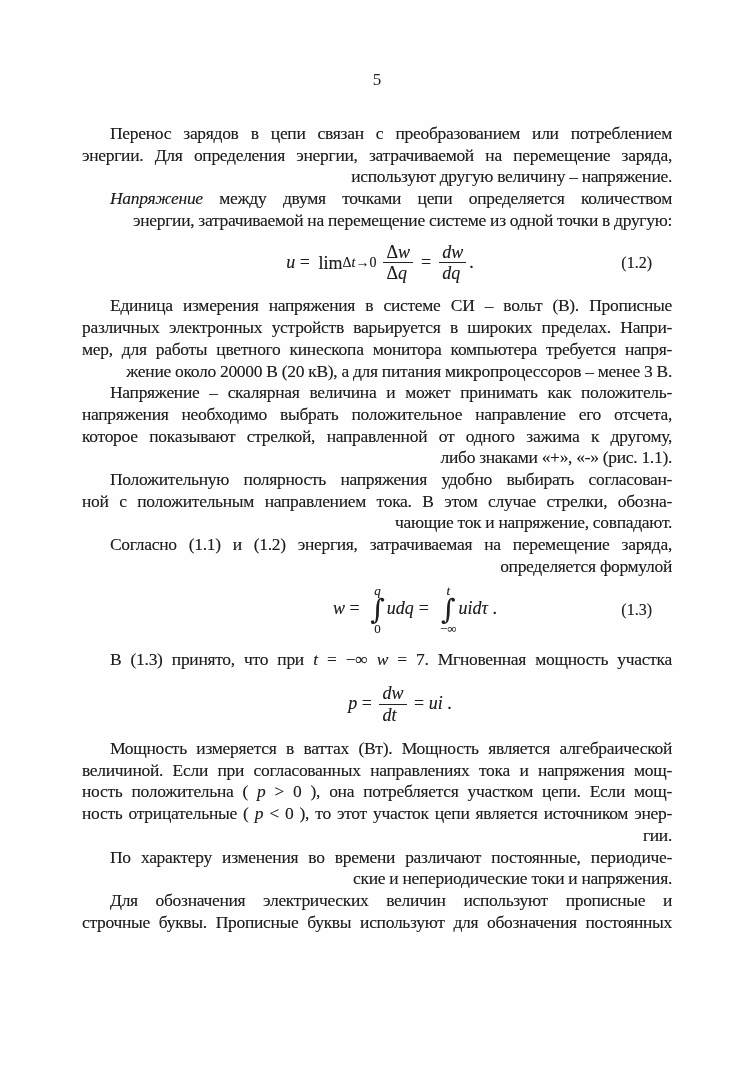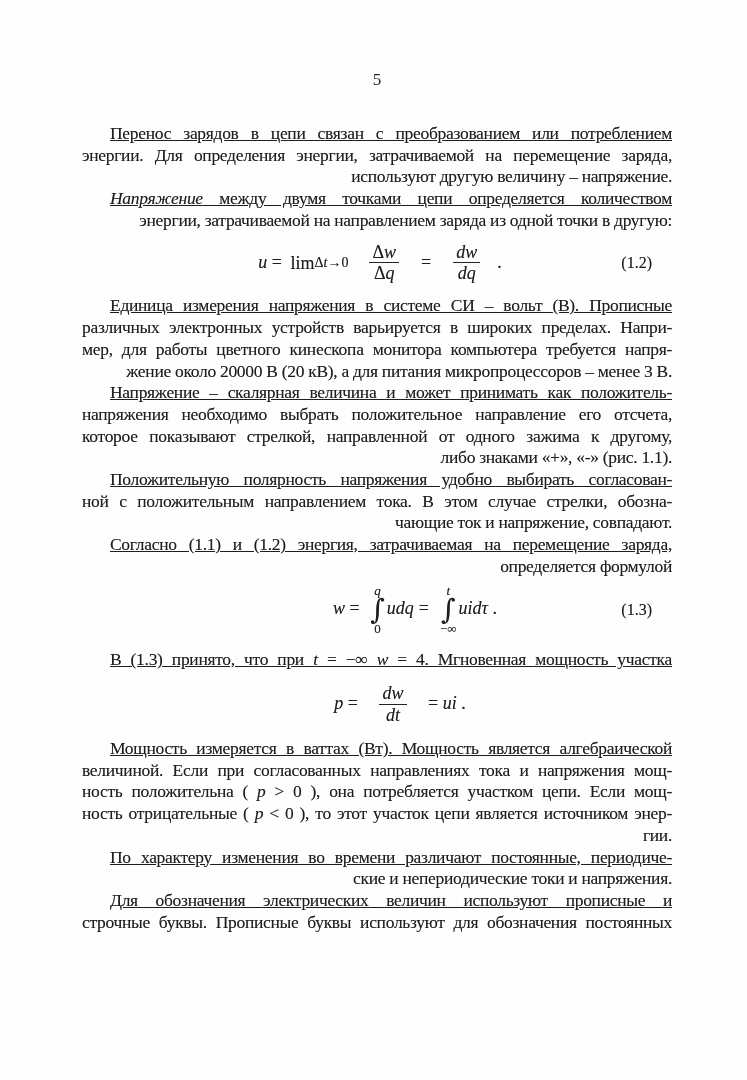--- a/index.html
+++ b/index.html
@@ -19,39 +19,39 @@
     text-align:center;font-size:17px;
   }
   .para{margin:0;}
   .ln{
     font-size:17.5px;line-height:21.7px;height:21.7px;
     letter-spacing:-0.3px;white-space:nowrap;
     text-align:right;overflow:visible;
     text-shadow:0 0 0.6px rgba(30,30,30,.45);
   }
   .ln.jl{text-align:justify;text-align-last:justify;}
-  .ln.ind{text-indent:28px;text-decoration:underline;}
+  .ln.ind{text-indent:28px;}
   .it{font-style:italic;}
 
   
   .formula{
     position:relative;display:flex;align-items:center;justify-content:center;
     text-shadow:0 0 0.6px rgba(30,30,30,.45);
   }
   .f12{height:64px;}
   .f13{height:72px;}
   .fp{height:67px;}
   .fbody{font-size:18px;letter-spacing:0;}
   .f12 .fbody{transform:translateX(3px);}
   .f13 .fbody{transform:translate(38px,-4px);}
   .fp  .fbody{transform:translateX(23px);}
   .fmid{margin:0 5px;}
   .frac{
-    display:inline-flex;flex-direction:column;align-items:center;
-    vertical-align:middle;margin:0 17px;
+    display:inline-flex;flex-direction:column;
+    vertical-align:middle;margin:0 3px;
   }
   .frac .fn{line-height:1.05;padding:0 3px 1px 3px;border-bottom:1.4px solid #232323;}
   .frac .fd{line-height:1.1;padding:1px 3px 0 3px;}
   .lim{
     display:inline-flex;flex-direction:row;align-items:center;
     vertical-align:middle;margin:0 4px;
   }
   .lim .l1{line-height:1;}
   .lim .l2{font-size:14px;line-height:1.15;}
   .int{
@@ -78,21 +78,21 @@
     <div class="pagenum">5</div>
 
     <div class="para">
       <div class="ln jl ind"><span>Перенос зарядов в цепи связан с преобразованием или потреблением</span></div>
       <div class="ln jl"><span>энергии. Для определения энергии, затрачиваемой на перемещение заряда,</span></div>
       <div class="ln"><span>используют другую величину – напряжение.</span></div>
     </div>
 
     <div class="para">
       <div class="ln jl ind"><span class="it">Напряжение</span><span> между двумя точками цепи определяется количеством</span></div>
-      <div class="ln"><span>энергии, затрачиваемой на направлением заряда из одной точки в другую:</span></div>
+      <div class="ln"><span>энергии, затрачиваемой на перемещение системе из одной точки в другую:</span></div>
     </div>
 
     <div class="formula f12">
       <span class="fbody"><span><span class="it">u</span><span> = </span></span><span class="lim">
             <span class="l1">lim</span>
             <span class="l2"><span>Δ</span><span class="it">t</span><span>→0</span></span>
           </span><span class="frac">
             <span class="fn"><span>Δ</span><span class="it">w</span></span>
             <span class="fd"><span>Δ</span><span class="it">q</span></span>
           </span><span class="fmid">=</span><span class="frac">
@@ -134,21 +134,21 @@
             <span class="ilim"><span>0</span></span>
           </span><span><span class="it">udq</span></span><span class="fmid">=</span><span class="int">
             <span class="ilim"><span class="it">t</span></span>
             <span class="isign">∫</span>
             <span class="ilim"><span>−∞</span></span>
           </span><span><span class="it">uid</span><span class="it">τ</span></span><span> .</span></span>
       <span class="eqnum">(1.3)</span>
     </div>
 
     <div class="para">
-      <div class="ln jl ind"><span>В (1.3) принято, что при </span><span class="it">t</span><span> = −∞  </span><span class="it">w</span><span> = 4. Мгновенная мощность участка</span></div>
+      <div class="ln jl ind"><span>В (1.3) принято, что при </span><span class="it">t</span><span> = −∞  </span><span class="it">w</span><span> = 7. Мгновенная мощность участка</span></div>
     </div>
 
     <div class="formula fp">
       <span class="fbody"><span><span class="it">p</span><span> = </span></span><span class="frac">
             <span class="fn"><span class="it">dw</span></span>
             <span class="fd"><span class="it">dt</span></span>
           </span><span><span> = </span><span class="it">ui</span><span> .</span></span></span>
     </div>
 
     <div class="para">

